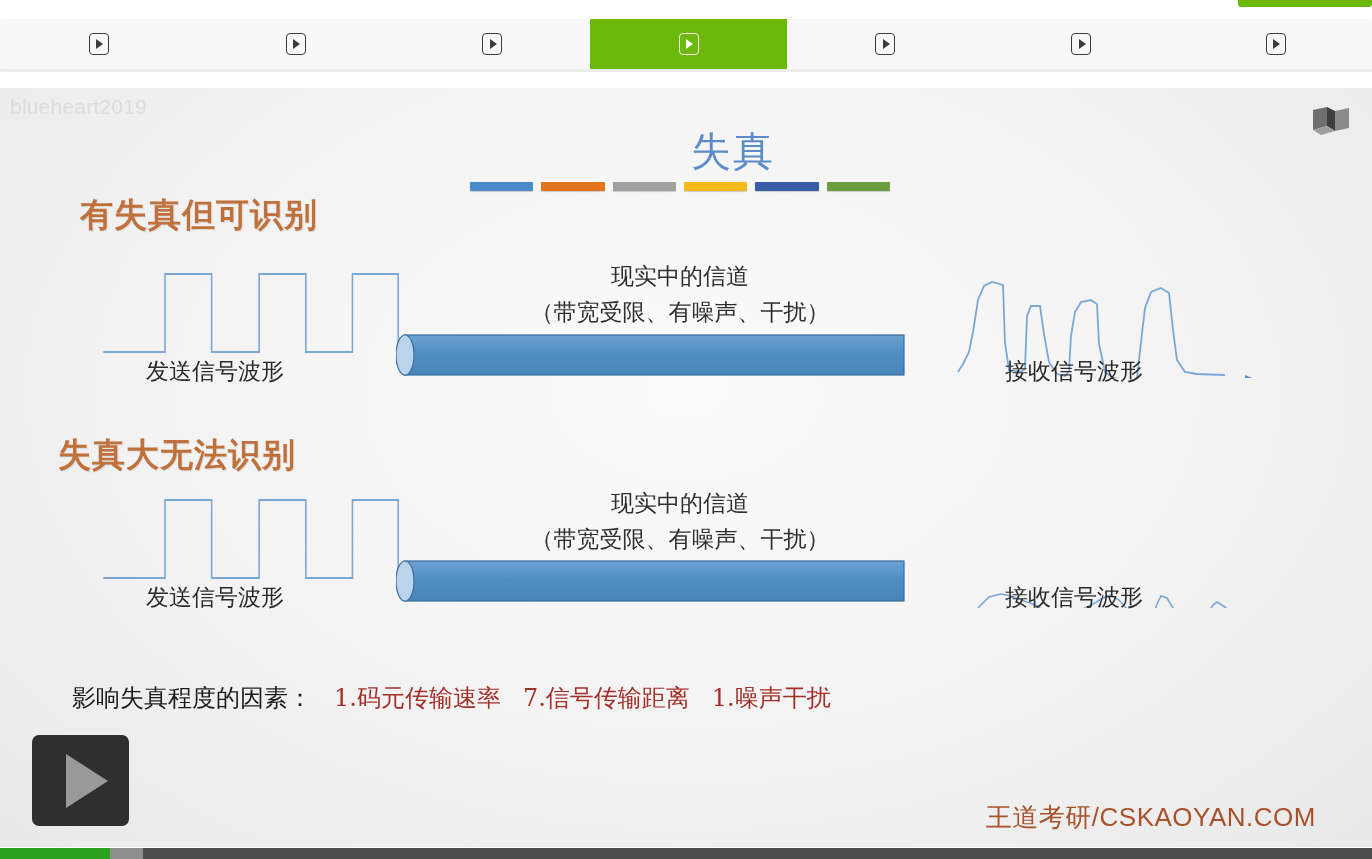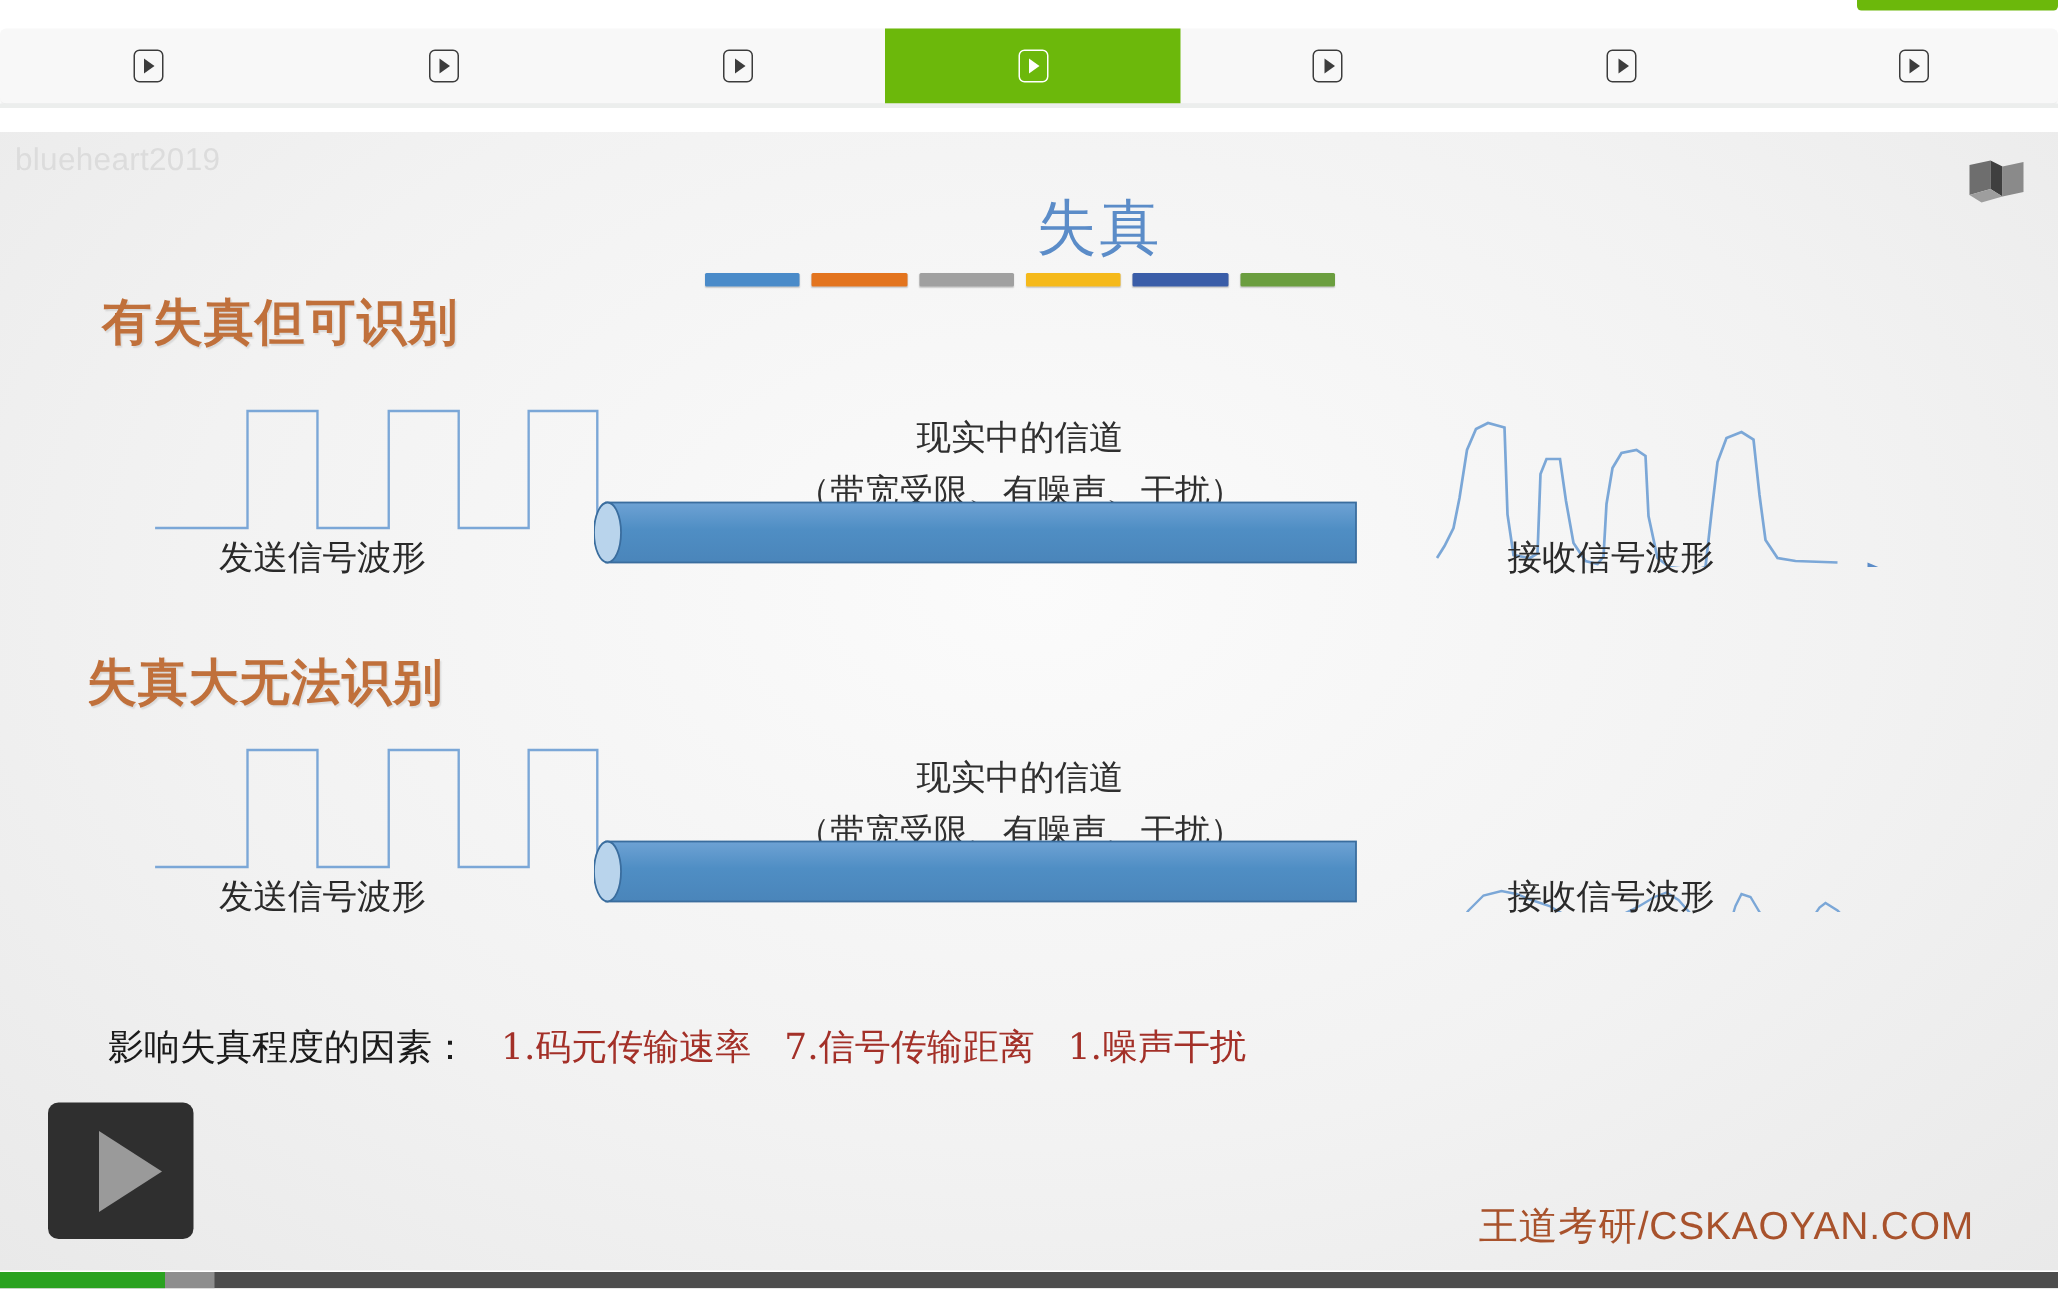--- a/index.html
+++ b/index.html
@@ -131,32 +131,31 @@
 
   .section-heading {
     position: absolute;
     font-size: 33px;
     font-weight: bold;
     color: #c0703b;
     font-family: "DejaVu Serif", serif;
     letter-spacing: 1px;
     text-shadow: 1px 1px 1px rgba(0,0,0,0.10);
   }
-  .h1-pos { left: 68px; top: 105px; }
+  .h1-pos { left: 80px; top: 105px; }
   .h2-pos { left: 58px; top: 345px; }
 
   .channel-caption {
     position: absolute;
     width: 420px;
     text-align: center;
     font-size: 23px;
     color: #2f2f2f;
     line-height: 36px;
     font-family: "DejaVu Serif", serif;
-    margin-top: 16px;
   }
   .cc1 { left: 470px; top: 170px; }
   .cc2 { left: 470px; top: 397px; }
 
   .wave-caption {
     position: absolute;
     font-size: 23px;
     color: #2a2a2a;
     font-family: "DejaVu Serif", serif;
     white-space: nowrap;

